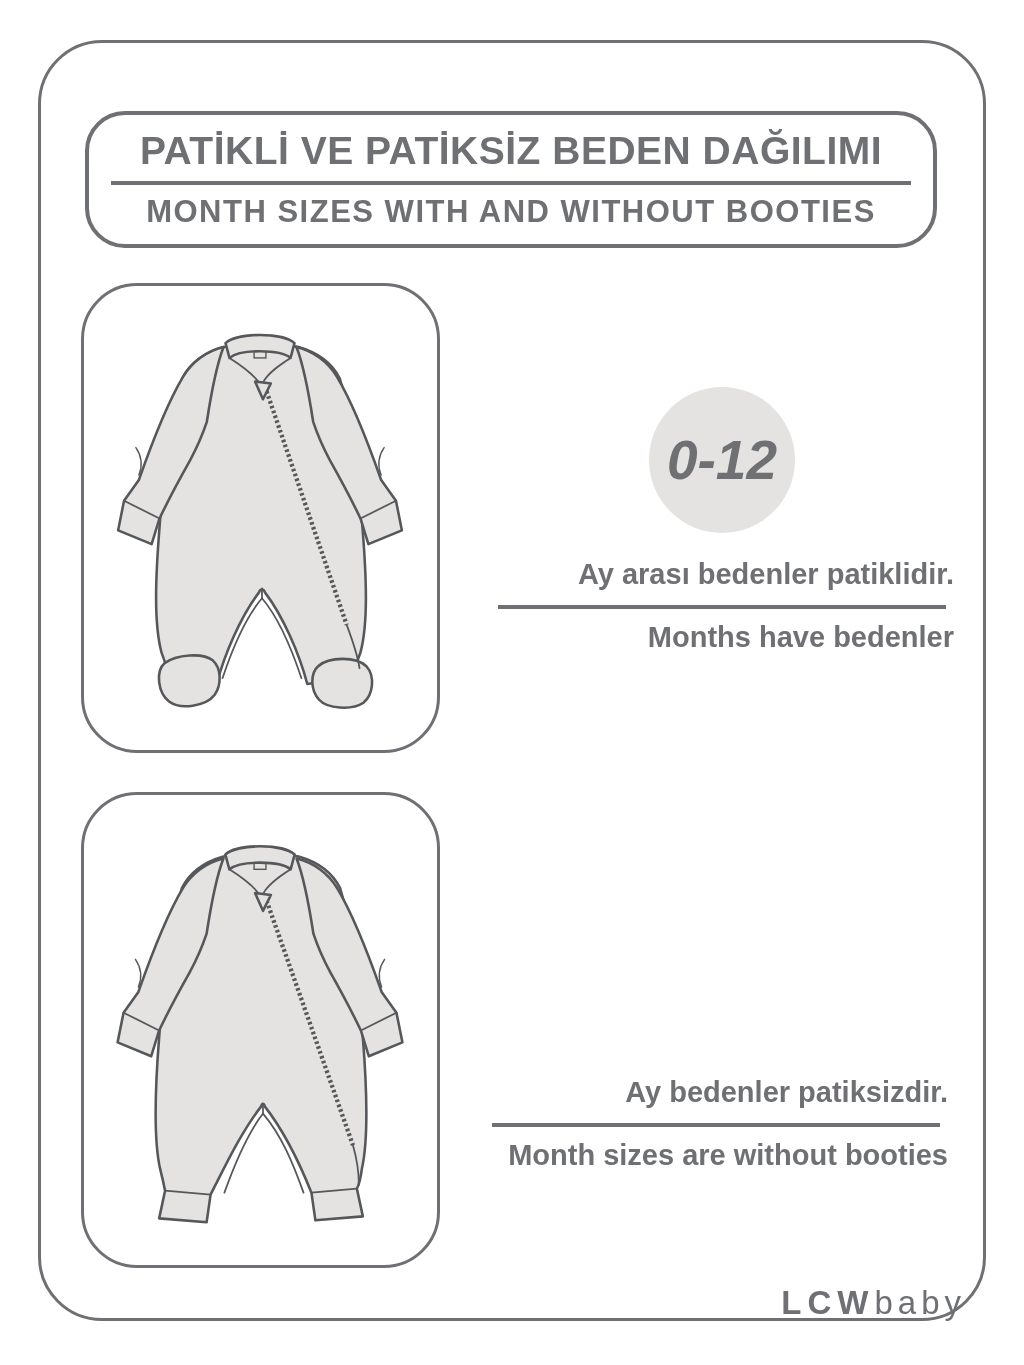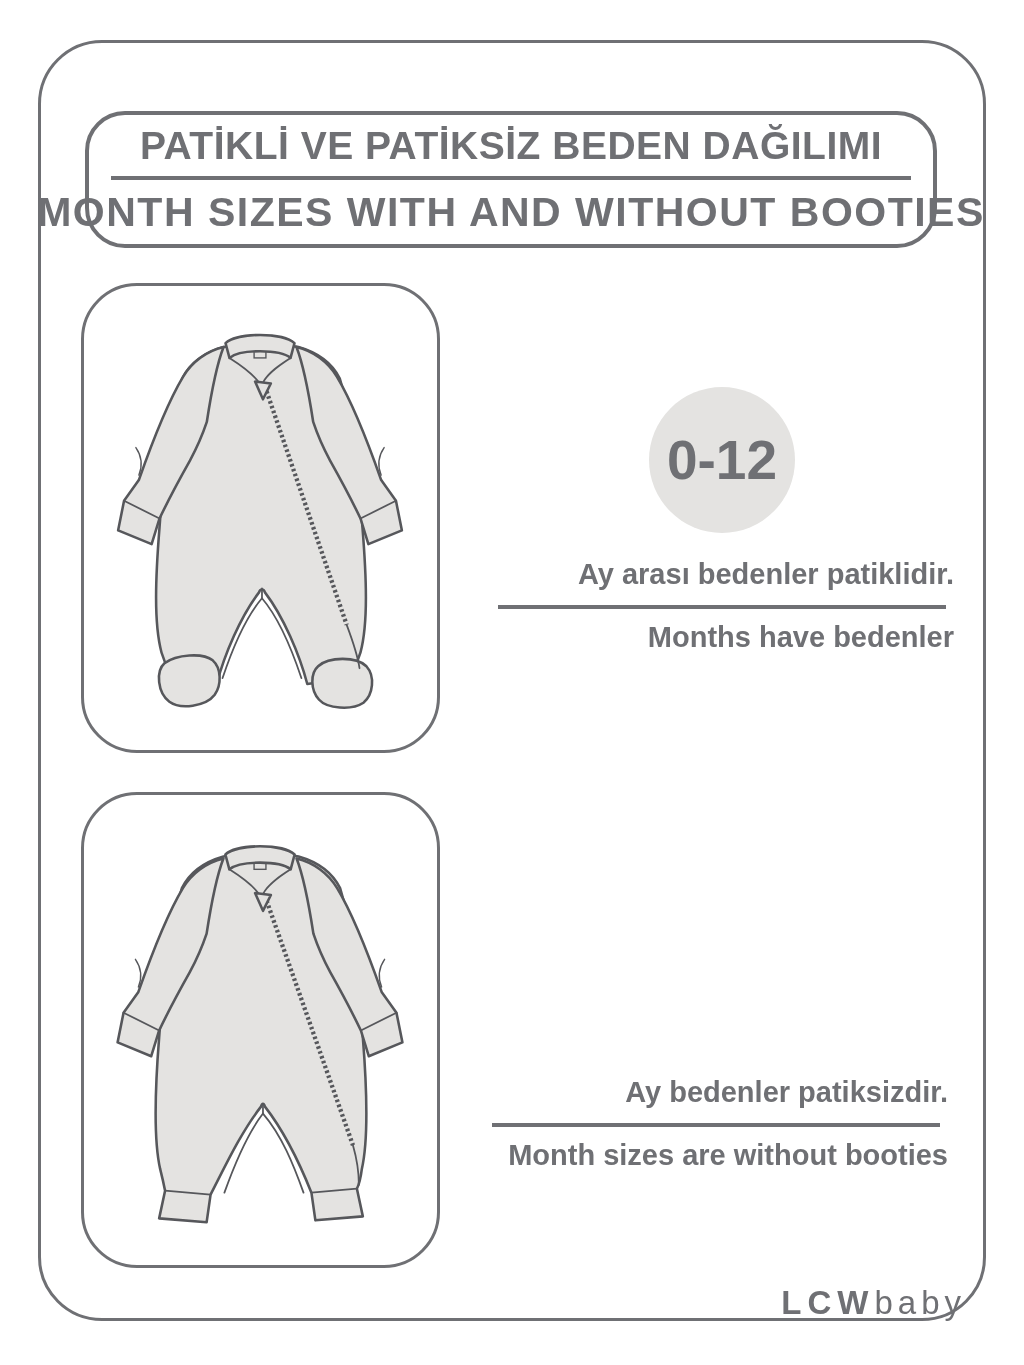--- a/index.html
+++ b/index.html
@@ -16,31 +16,31 @@
   .canvas{position:relative;width:1024px;height:1365px;background:var(--paper);overflow:hidden;color:var(--ink);}
 
   .frame{position:absolute;left:38px;top:40px;width:948px;height:1281px;
          border:3px solid var(--frame);border-radius:64px;}
 
   .title-box{position:absolute;left:85px;top:96px;width:852px;height:137px;
              border:4px solid var(--frame);border-radius:40px;background:var(--paper);
              display:flex;flex-direction:column;align-items:center;justify-content:center;margin-top:15px;}
   .title-tr{font-size:39px;font-weight:bold;letter-spacing:.5px;white-space:nowrap;color:var(--ink);}
   .title-divider{width:800px;height:4px;background:var(--ink);margin:8px 0 9px;}
-  .title-en{font-size:41px;font-weight:bold;letter-spacing:1.5px;white-space:nowrap;color:var(--ink);}
+  .title-en{font-size:31px;font-weight:bold;letter-spacing:1.5px;white-space:nowrap;color:var(--ink);}
 
   .card{position:absolute;left:81px;width:359px;border:3.5px solid var(--frame);
         border-radius:56px;background:var(--paper);}
   .card1{top:283px;height:470px;}
   .card2{top:792px;height:476px;}
   .card svg{position:absolute;left:0;top:0;width:100%;height:100%;}
 
   .size-circle{position:absolute;border-radius:50%;background:var(--circle-fill);
                display:flex;align-items:center;justify-content:center;
-               font-weight:bold;font-size:55px;color:var(--ink);}
+               font-weight:bold;font-size:55px;color:var(--ink);font-style:italic;}
   .c1{left:649px;top:387px;width:146px;height:146px;}
   .c2{left:645px;top:897px;width:147px;height:147px;}
 
   .caption{position:absolute;width:464px;text-align:right;font-weight:bold;
            font-size:29px;line-height:1.15;color:var(--ink);}
   .cap1{left:490px;top:558px;}
   .cap2{left:484px;top:1068px;margin-top:8px;}
   .cap-divider{width:448px;height:4px;background:var(--ink);margin:14px auto 12px;}
 
   .brand{position:absolute;right:58px;top:1260px;font-size:33px;color:var(--ink);

